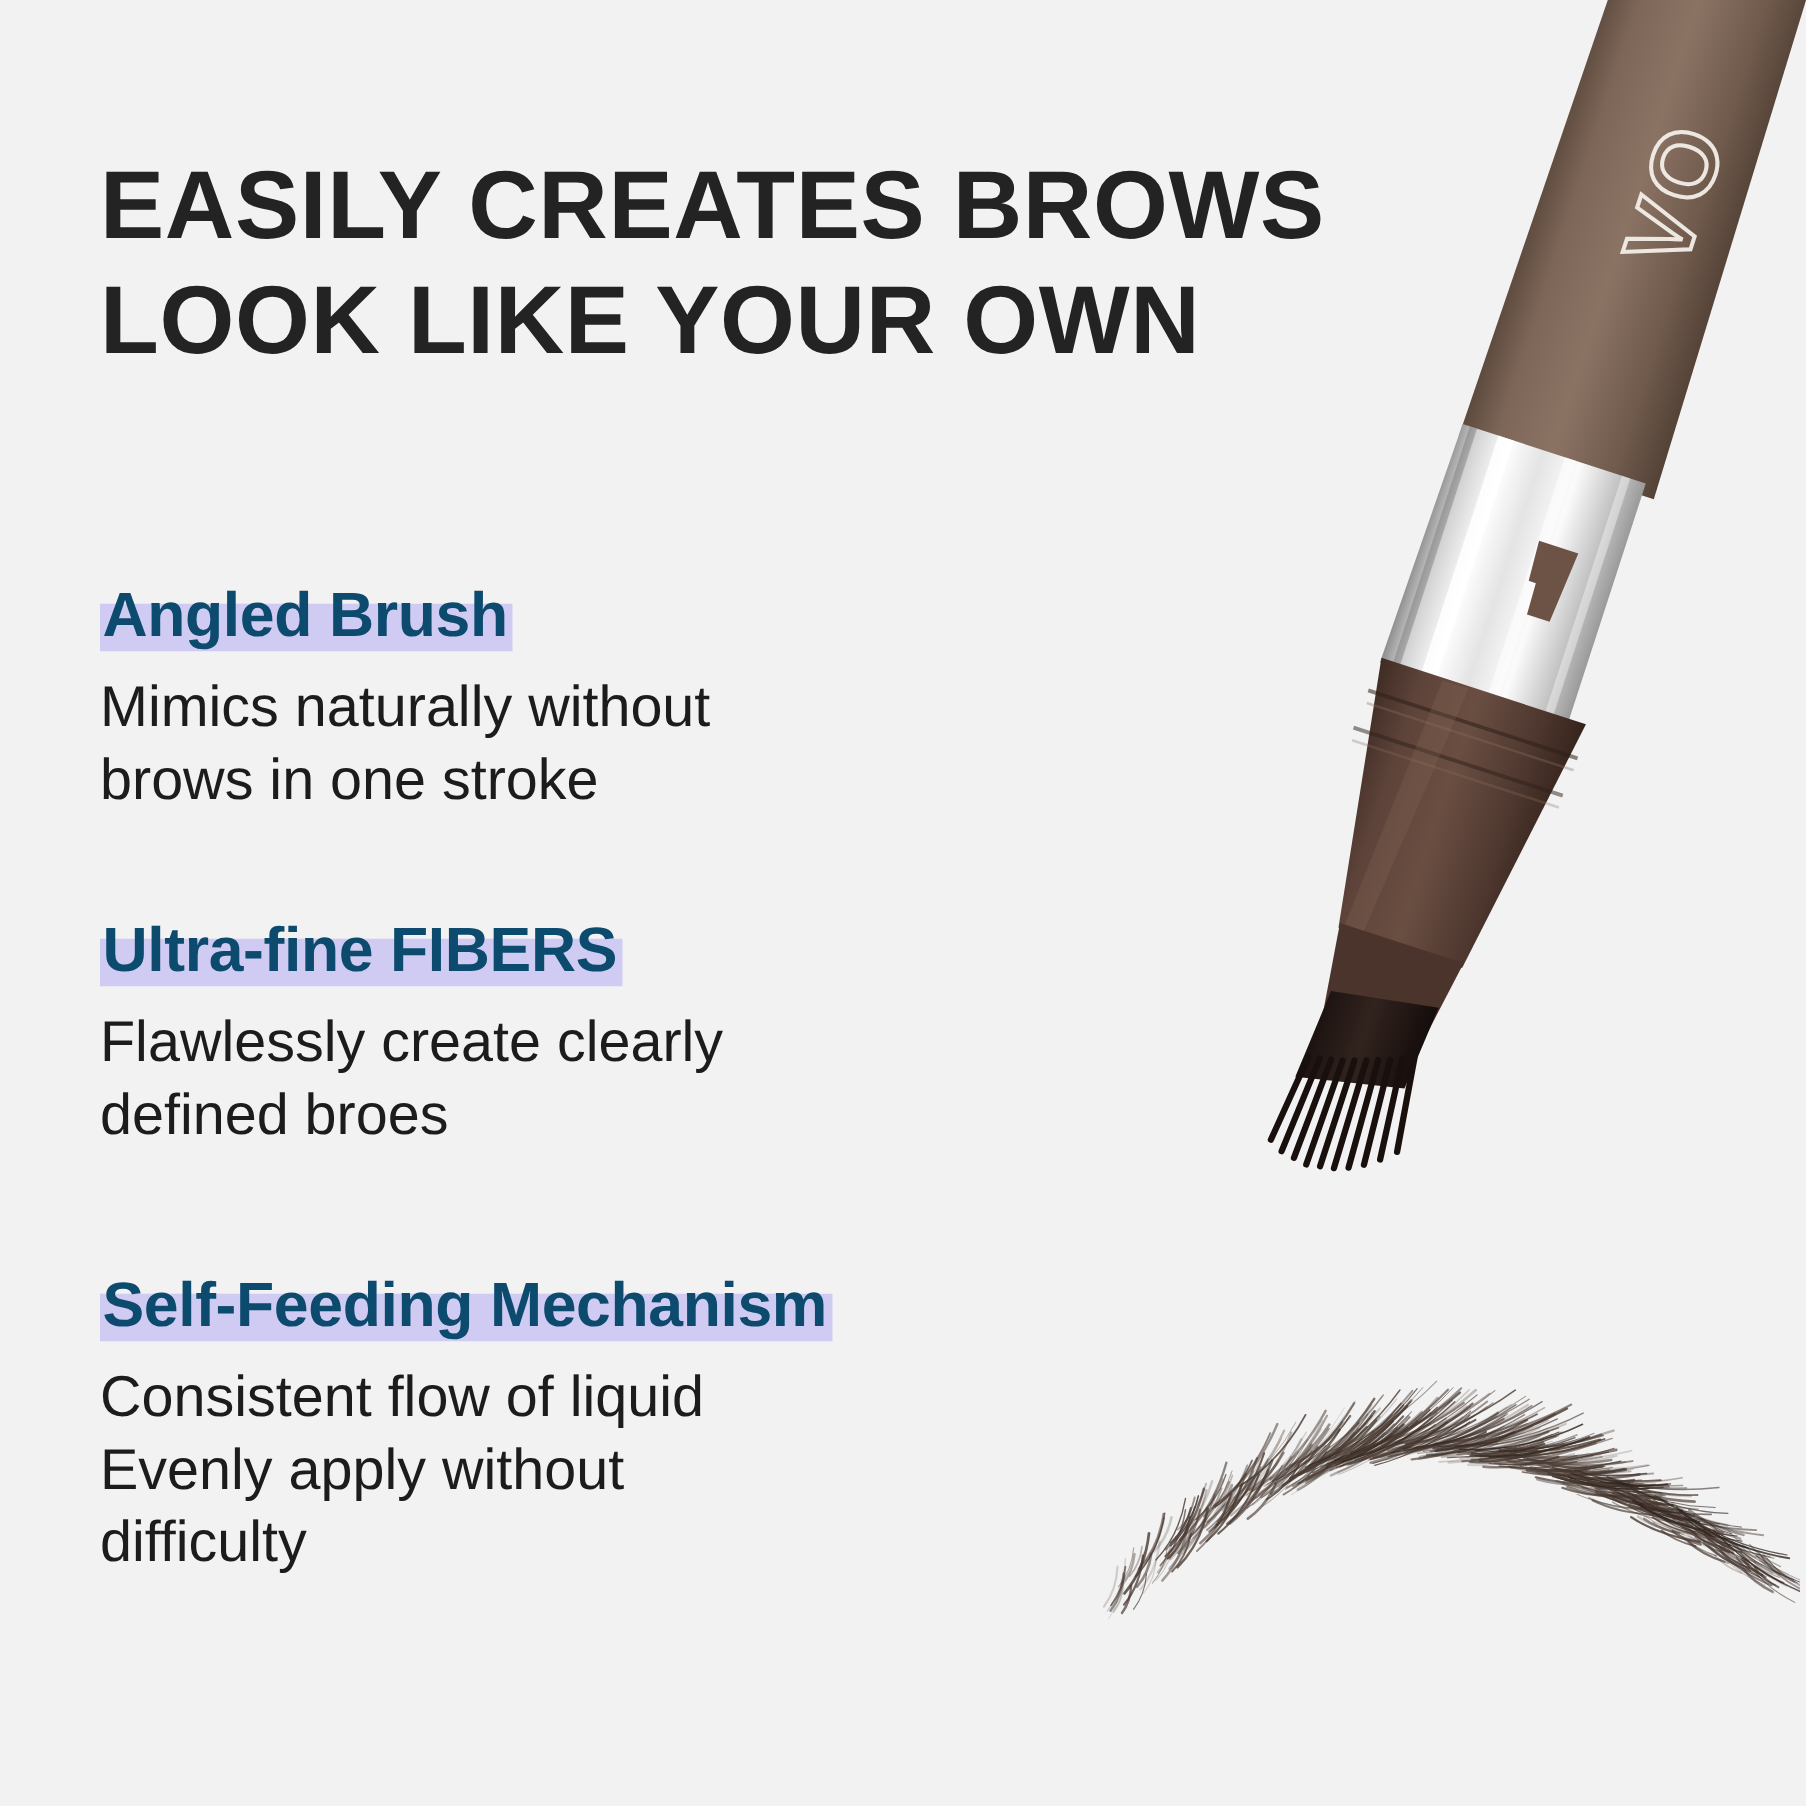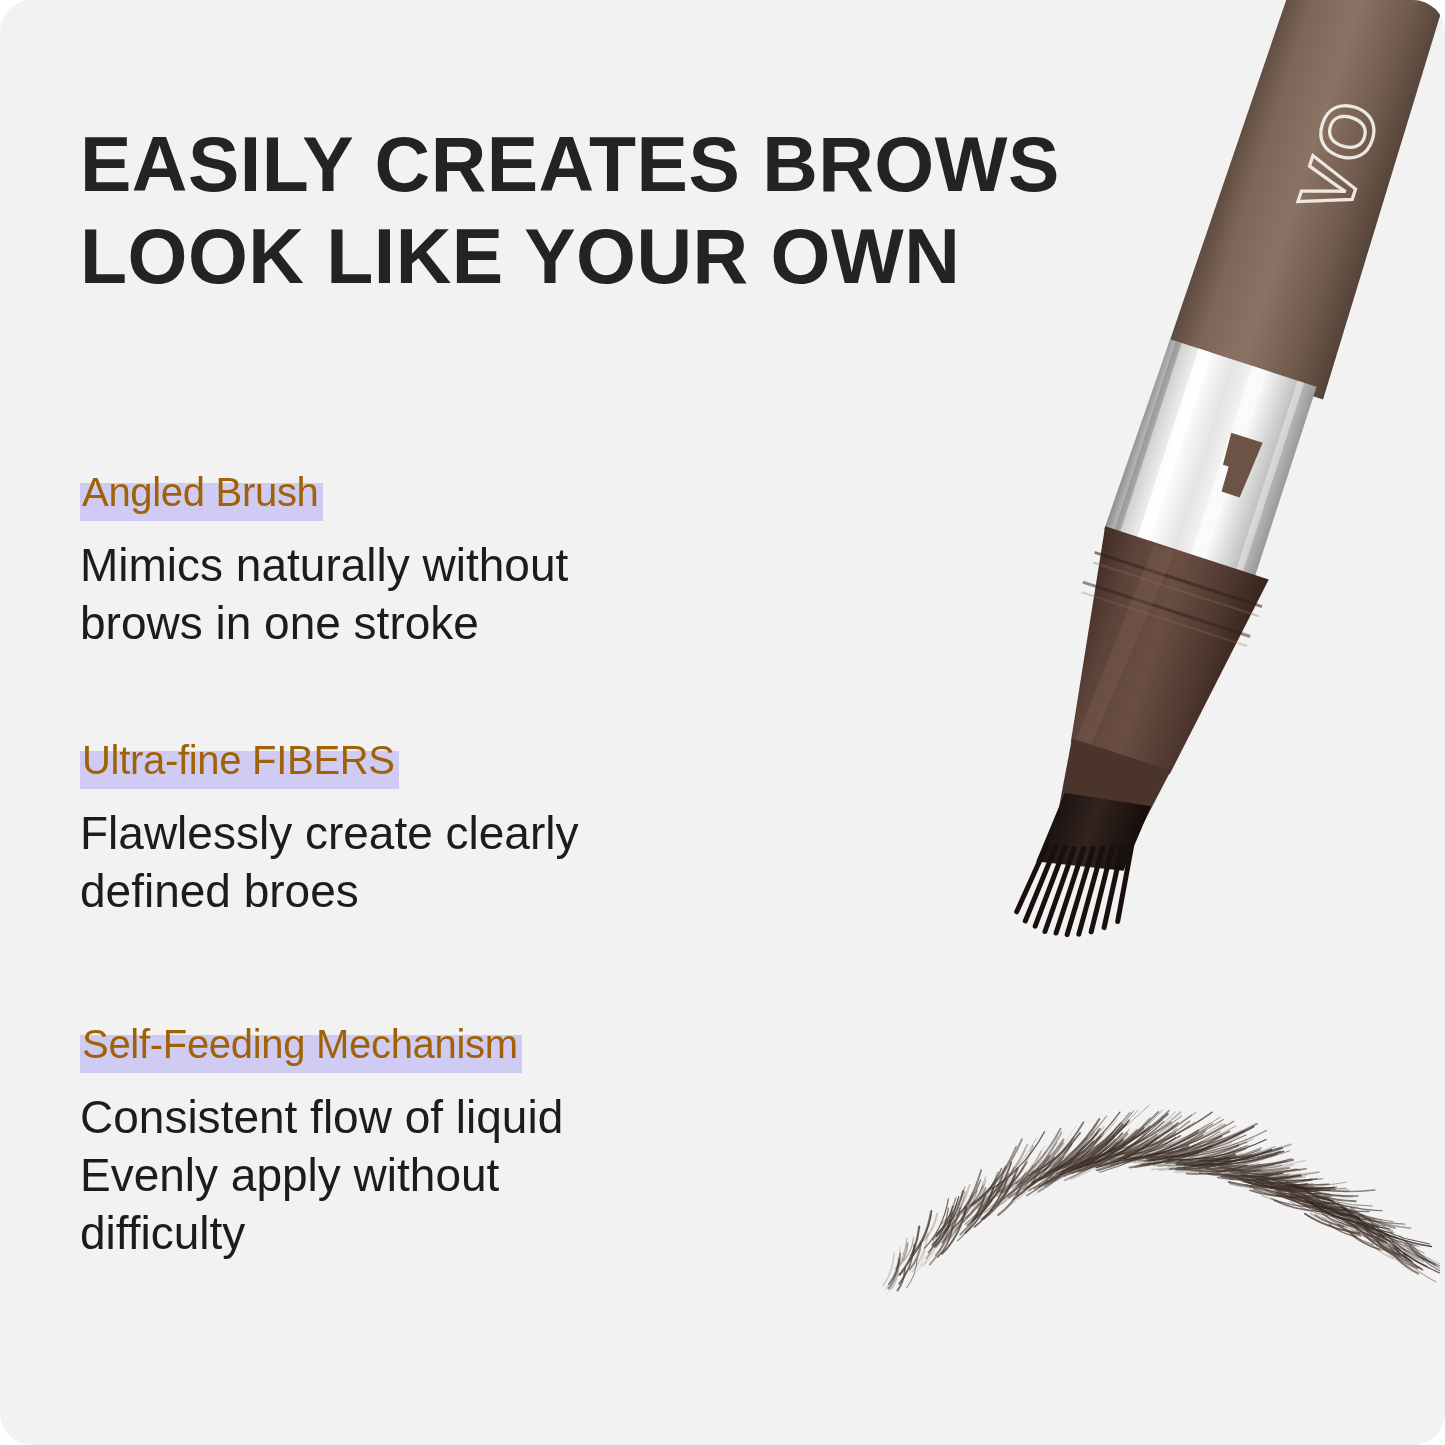--- a/index.html
+++ b/index.html
@@ -34,25 +34,25 @@
 
   
   .feature { position: absolute; left: 80px; width: 860px; }
   #feature-0 { top: 462px; }
   #feature-1 { top: 730px; }
   #feature-2 { top: 1014px; }
 
   .feature-heading {
     position: relative;
     display: inline-block;
-    font-size: 40px;
-    font-weight: normal;
+    font-size: 50px;
+    font-weight: bold;
     letter-spacing: -0.3px;
     line-height: 60px;
-    color: #a16207;
+    color: #0c4a6e;
     padding: 0 4px 0 2px;
     z-index: 1;
   }
   .feature-heading .hl {
     position: absolute;
     left: 0;
     right: 0;
     bottom: 1px;
     height: 38px;
     background: #cfcbf2;
@@ -81,21 +81,21 @@
     left: 860px;
     top: 1080px;
     width: 580px;
     height: 270px;
     pointer-events: none;
   }
 </style>
 </head>
 <body>
 
-<div id="stage" style="background: rgb(242, 242, 242); border-radius: 32px;">
+<div id="stage" style="background: rgb(242, 242, 242);">
 
   <div id="headline" style="color: rgb(35, 35, 35);">EASILY CREATES BROWS
 LOOK LIKE YOUR OWN</div>
 
   <div class="feature" id="feature-0">
     <div class="feature-heading">
       <span class="hl" style="background: rgb(207, 203, 242);"></span>
       <span>Angled Brush</span>
     </div>
     <div class="feature-body">Mimics naturally without

